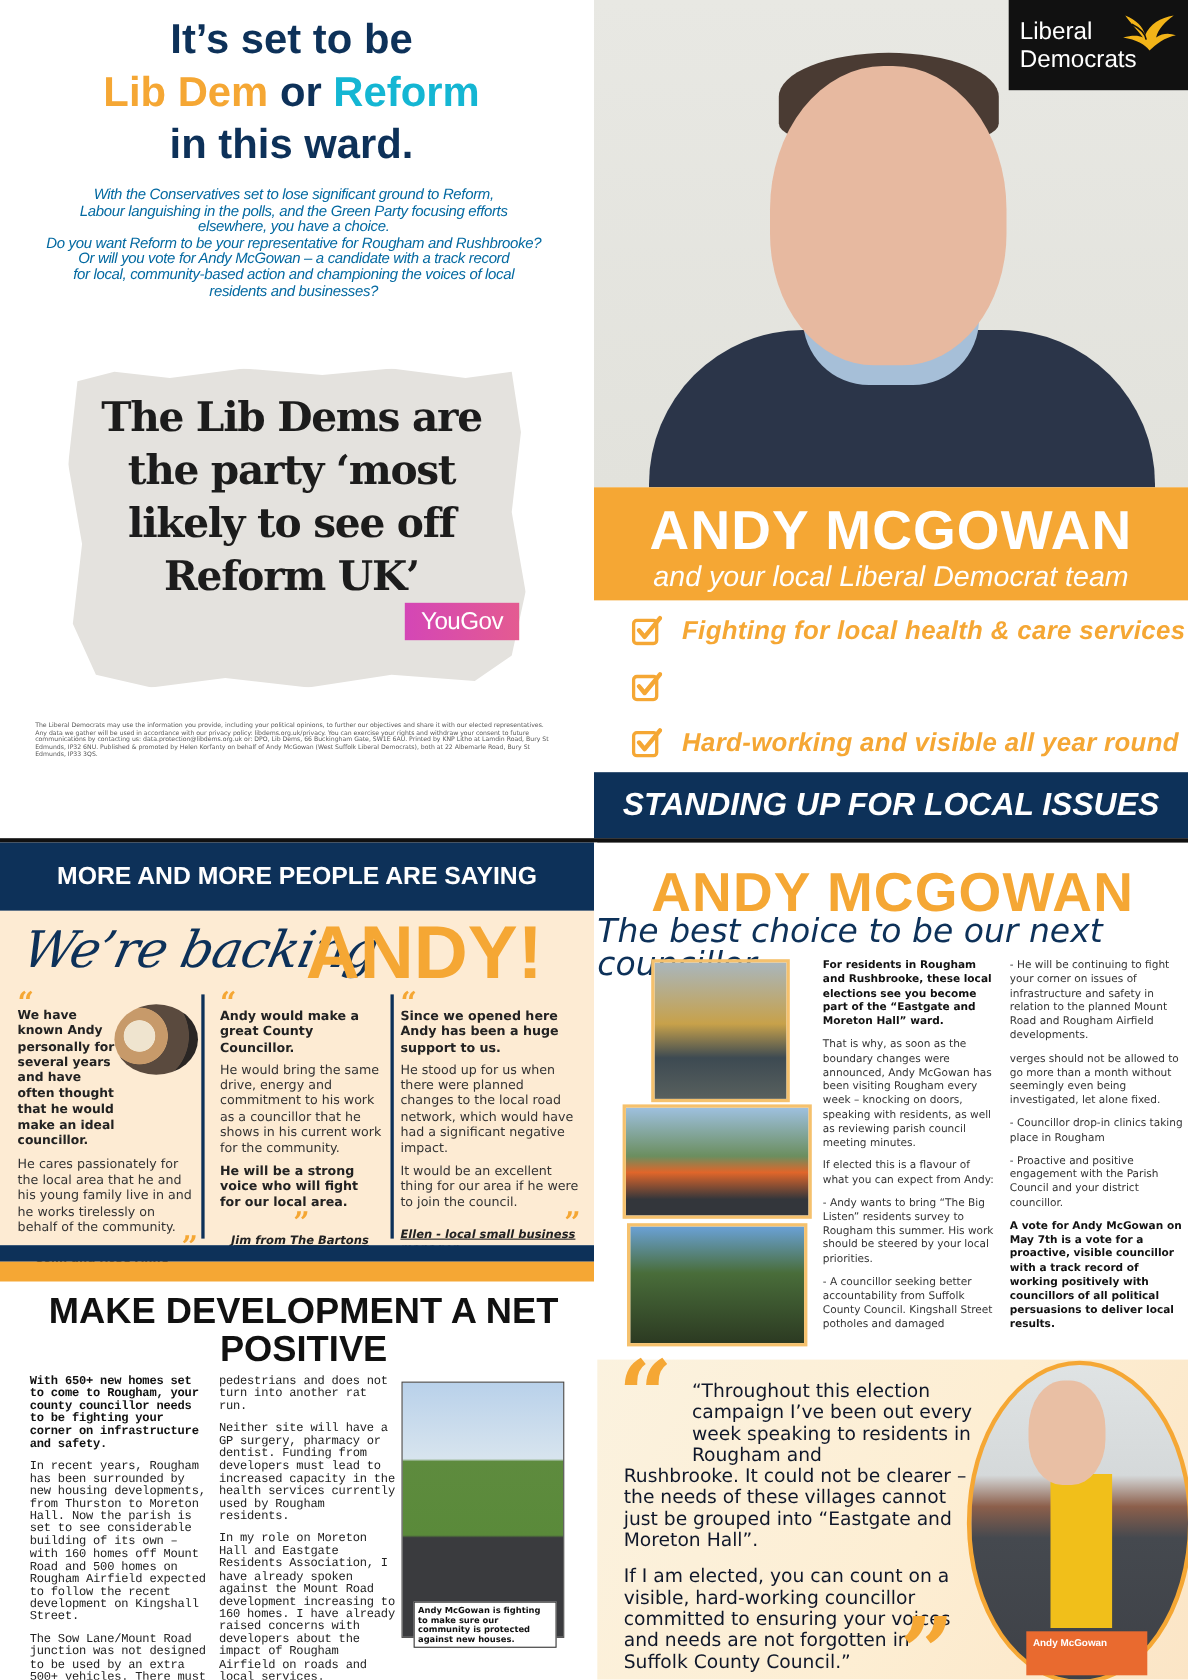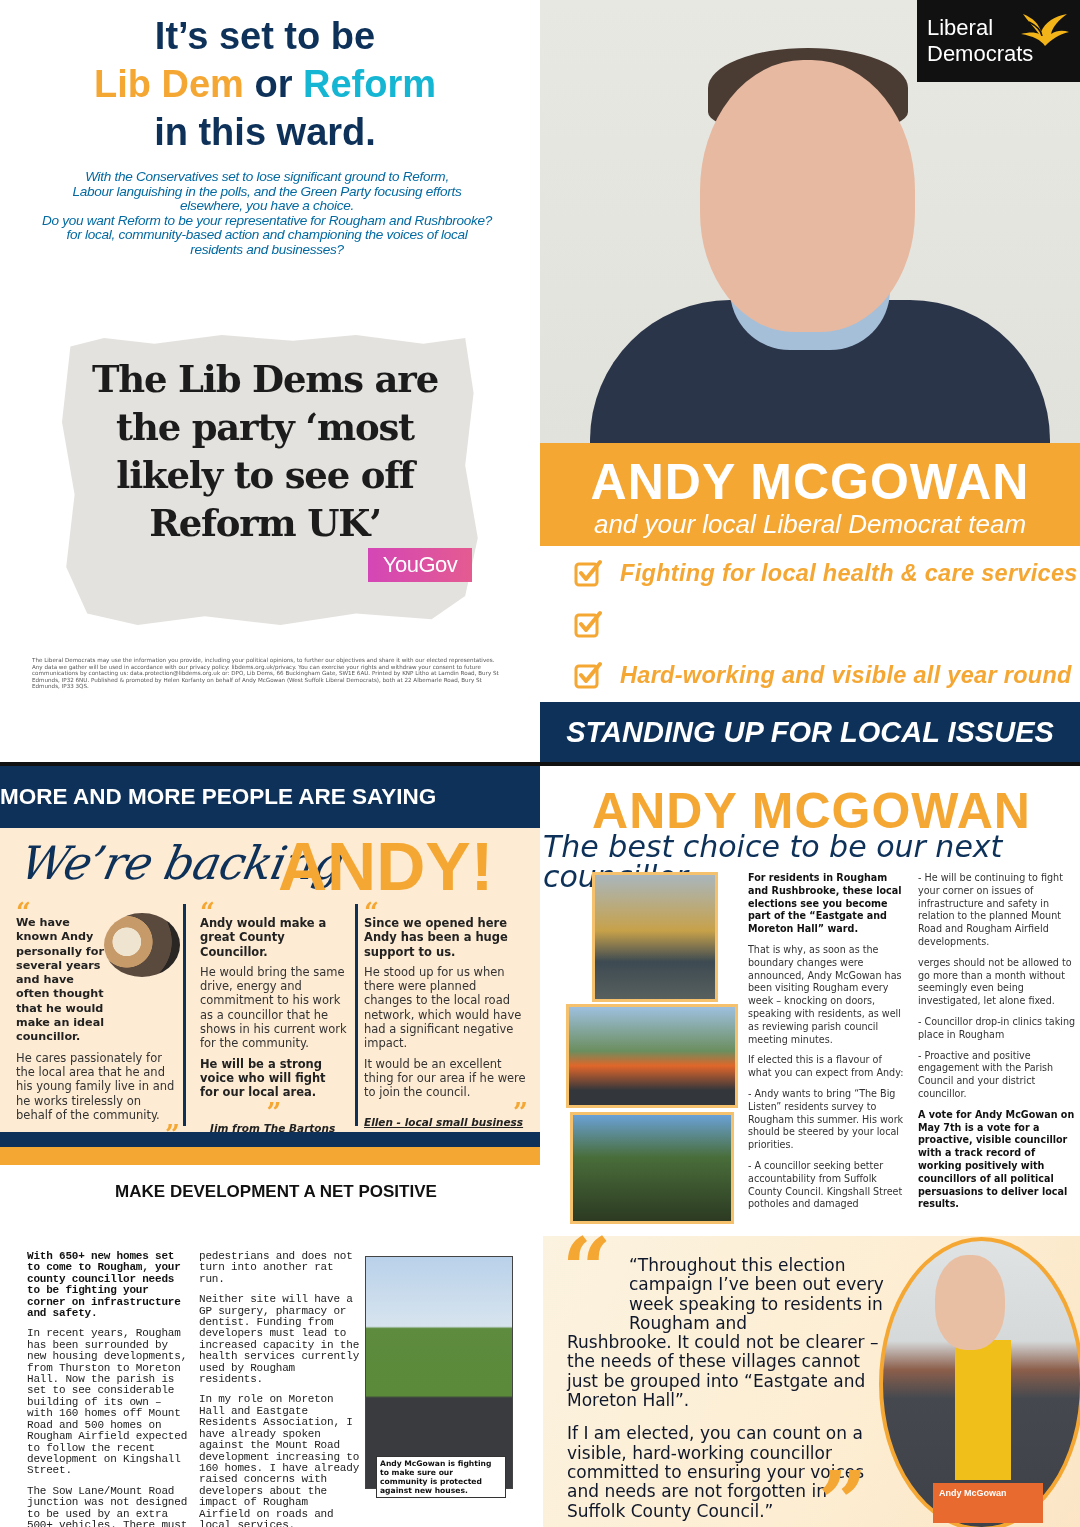--- a/index.html
+++ b/index.html
@@ -24,35 +24,35 @@
   .name-band .sub { font-family: "Liberation Sans", sans-serif; font-style: italic; font-weight: 300; font-size: 26px; line-height: 30px; margin-top: -2px; }
   .pledges { position: absolute; left: 540px; top: 546px; width: 540px; height: 156px; background: #fff; }
   .pledge { position: absolute; left: 34px; height: 34px; display: flex; align-items: center; }
   .pledge .cb { width: 28px; height: 28px; margin-right: 18px; }
   .pledge .txt { font-family: "Liberation Sans", sans-serif; font-weight: 900; font-style: italic; font-size: 23.5px; color: #f5a734; letter-spacing: 0.3px; }
   .standing { position: absolute; left: 540px; top: 702px; width: 540px; height: 60px; background: #0d3159; color: #fff; text-align: center; font-family: "Liberation Sans", sans-serif; font-weight: 900; font-style: italic; font-size: 29px; line-height: 60px; }
 
   .divider-h { position: absolute; left: 0; top: 762px; width: 1080px; height: 4px; background: #111; }
 
   
-  .saying { position: absolute; left: 0; top: 766px; width: 540px; height: 62px; background: #0d3159; color: #fff; text-align: left; font-family: "Liberation Sans", sans-serif; font-weight: 900; font-size: 22.5px; line-height: 62px; }
+  .saying { position: absolute; left: 0; top: 766px; width: 540px; height: 62px; background: #0d3159; color: #fff; text-align: center; font-family: "Liberation Sans", sans-serif; font-weight: 900; font-size: 22.5px; line-height: 62px; }
   .backing { position: absolute; left: 0; top: 828px; width: 540px; height: 304px; background: #fdebd3; }
   .script { position: absolute; left: 22px; top: 836px; font-family: "DejaVu Serif", serif; font-style: italic; font-size: 46px; color: #0d3159; letter-spacing: -1px; transform: skewX(-12deg); }
   .andy-big { position: absolute; left: 278px; top: 826px; font-family: "Liberation Sans", sans-serif; font-weight: 900; font-size: 68px; line-height: 80px; color: #f5a734; }
   .tcol { position: absolute; top: 906px; height: 222px; font-family: "DejaVu Sans", sans-serif; font-size: 11.5px; line-height: 14.3px; color: #333; }
   .tcol .q1 { color: #f5a734; font-family: "DejaVu Serif", serif; font-weight: 700; font-size: 26px; line-height: 12px; height: 10px; display: block; }
   .tcol .lead { font-weight: 700; color: #222; margin-bottom: 6px; }
   .tcol p { margin-bottom: 6px; }
   .tcol .q2 { color: #f5a734; font-family: "DejaVu Serif", serif; font-weight: 700; font-size: 26px; line-height: 12px; text-align: right; display: block; height: 10px; }
   .tcol .who { font-weight: 700; font-style: italic; text-decoration: underline; font-size: 10.5px; line-height: 13px; color: #222; }
   .vrule { position: absolute; top: 904px; width: 3px; height: 222px; background: #0d3159; }
   .couple { position: absolute; left: 104px; top: 913px; width: 76px; height: 64px; border-radius: 50%; background: radial-gradient(circle at 30% 45%, #efe4cf 0 22%, #c79a6a 23% 40%, #5a4a3e 41% 70%, #2a2624 71%); }
   .stripe-navy { position: absolute; left: 0; top: 1132px; width: 540px; height: 15px; background: #0d3159; }
   .stripe-amber { position: absolute; left: 0; top: 1147px; width: 540px; height: 18px; background: #f5a734; }
-  .dev-title { position: absolute; left: 0; top: 1175px; width: 552px; text-align: center; font-family: "Liberation Sans", sans-serif; font-weight: 900; font-size: 17px; line-height: 34px; color: #111; }
+  .dev-title { position: absolute; left: 0; top: 1175px; width: 552px; text-align: center; font-family: "Liberation Sans", sans-serif; font-weight: 900; font-size: 33px; line-height: 34px; color: #111; }
   .dev-col { position: absolute; top: 1251px; width: 162px; font-family: Liberation Mono, monospace; font-size: 11px; line-height: 11.4px; color: #222; letter-spacing: -0.2px; }
   .dev-col p { margin-bottom: 9px; }
   .dev-col .b { font-weight: 700; color: #111; }
   .dev-photo { position: absolute; left: 365px; top: 1256px; width: 148px; height: 233px; background: linear-gradient(180deg, #b9d1ea 0%, #d7e4ee 30%, #5e8b3e 31%, #5a8a3a 60%, #3a3b3e 61%); border: 1px solid #444; overflow: hidden; }
   .dev-caption { position: absolute; left: 376px; top: 1456px; width: 130px; background: #fff; border: 1px solid #333; font-size: 7.6px; line-height: 9px; font-weight: 700; padding: 2px 3px; color: #111; }
 
   
   .vdivider { position: absolute; left: 540px; top: 766px; width: 3px; height: 761px; background: #fff; }
   .name2 { position: absolute; left: 543px; top: 782px; width: 537px; text-align: center; font-family: "Liberation Sans", sans-serif; font-weight: 900; font-size: 50px; line-height: 58px; color: #f5a734; letter-spacing: 1px; }
   .tagline { position: absolute; left: 543px; top: 832px; width: 537px; text-align: left; font-family: "DejaVu Sans", sans-serif; font-style: italic; font-size: 30px; line-height: 30px; color: #0d3159; }
@@ -87,20 +87,21 @@
   <h1 class="headline">
     <span>It’s set to be</span><br>
     <span class="ld">Lib Dem</span><span style="white-space:pre"> or </span><span class="rf">Reform</span><br>
     <span>in this ward.</span>
   </h1>
   <div class="intro">
     <div>With the Conservatives set to lose significant ground to Reform,</div>
     <div>Labour languishing in the polls, and the Green Party focusing efforts</div>
     <div>elsewhere, you have a choice.</div>
     <div>Do you want Reform to be your representative for Rougham and Rushbrooke?</div>
+    <div>Or will you vote for Andy McGowan – a candidate with a track record</div>
     <div>for local, community-based action and championing the voices of local</div>
     <div>residents and businesses?</div>
   </div>
   <div class="clip"></div>
   <div class="clip-text">The Lib Dems are the party ‘most likely to see off Reform UK’</div>
   <div class="yougov">YouGov</div>
   <div class="imprint">The Liberal Democrats may use the information you provide, including your political opinions, to further our objectives and share it with our elected representatives. Any data we gather will be used in accordance with our privacy policy: libdems.org.uk/privacy. You can exercise your rights and withdraw your consent to future communications by contacting us: data.protection@libdems.org.uk or: DPO, Lib Dems, 66 Buckingham Gate, SW1E 6AU. Printed by KNP Litho at Lamdin Road, Bury St Edmunds, IP32 6NU. Published &amp; promoted by Helen Korfanty on behalf of Andy McGowan (West Suffolk Liberal Democrats), both at 22 Albemarle Road, Bury St Edmunds, IP33 3QS.</div>
 </section>
 
 <div class="photo-main"></div>

